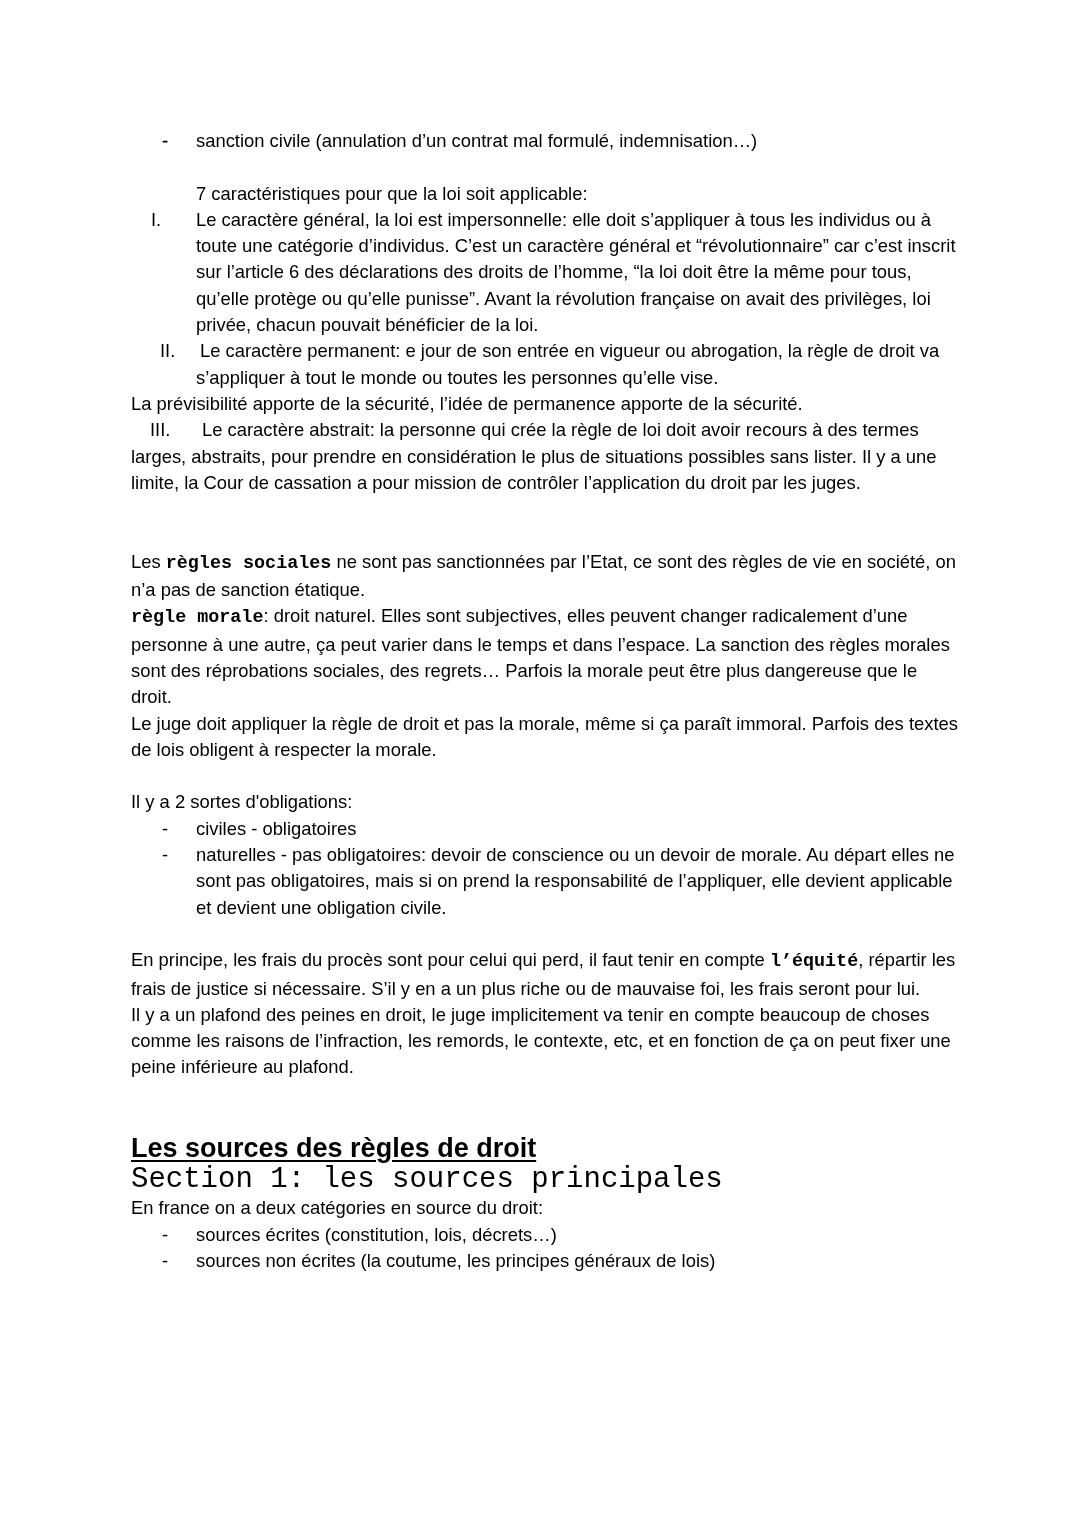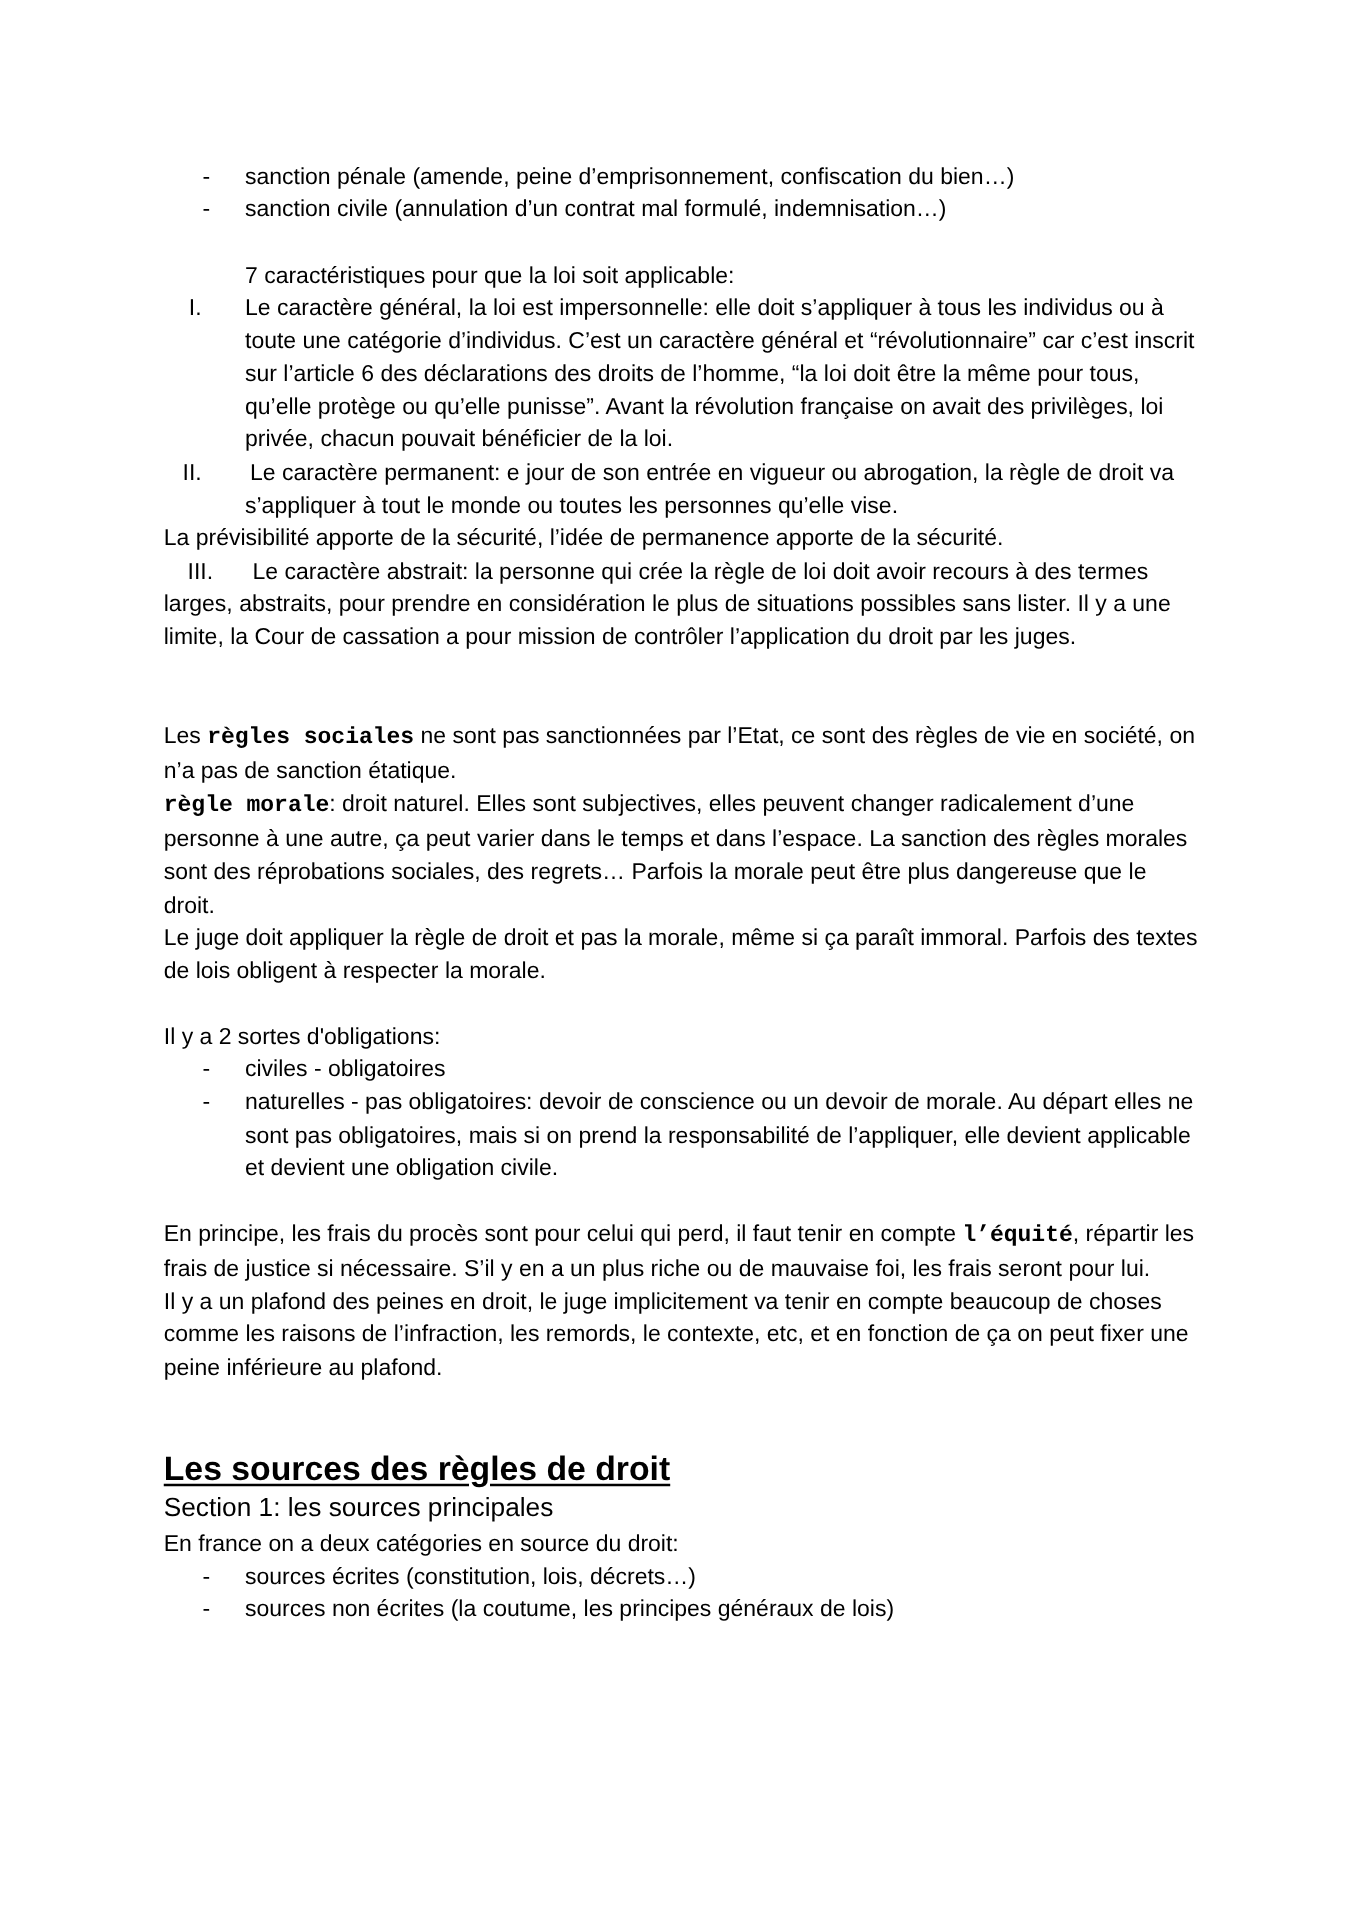--- a/index.html
+++ b/index.html
@@ -31,43 +31,44 @@
     .inline-roman { display: inline-block; }
     b { font-weight: bold; font-family: Liberation Mono, monospace; }
     .heading {
       font-size: 27px;
       line-height: 31px;
       font-weight: bold;
       text-decoration: underline;
       text-underline-offset: 3px;
     }
     .subheading {
-      font-size: 21px;
+      font-size: 29px;
       line-height: 31px;
+      font-family: Liberation Mono, monospace;
     }
   </style>
 </head>
 <body>
 
 <div class="page">
 
   <ul class="dash">
-    <li><span class="bullet">-</span><span>sanction pénale (amende, peine d’emprisonnement, confiscation du bien…)</span></li>
+    <li><span class="bullet">-</span></li>
     <li><span class="bullet">-</span><span>sanction civile (annulation d’un contrat mal formulé, indemnisation…)</span></li>
   </ul>
 
   <div class="spacer"></div>
 
   <p class="indent">7 caractéristiques pour que la loi soit applicable:</p>
   <div class="roman-item">
     <span class="num" style="left:20px;">I.</span>
     <span>Le caractère général, la loi est impersonnelle: elle doit s’appliquer à tous les individus ou à toute une catégorie d’individus. C’est un caractère général et “révolutionnaire” car c’est inscrit sur l’article 6 des déclarations des droits de l’homme, “la loi doit être la même pour tous, qu’elle protège ou qu’elle punisse”. Avant la révolution française on avait des privilèges, loi privée, chacun pouvait bénéficier de la loi.</span>
   </div>
   <div class="roman-item">
-    <span class="num" style="left:15px;">II.</span>
+    <span class="num" style="left:29px;">II.</span>
     <span style="margin-left:4px;">Le caractère permanent: e jour de son entrée en vigueur ou abrogation, la règle de droit va s’appliquer à tout le monde ou toutes les personnes qu’elle vise.</span>
   </div>
   <p>La prévisibilité apporte de la sécurité, l’idée de permanence apporte de la sécurité.</p>
   <p><span class="inline-roman" style="padding-left:19px; width:52px;">III.</span><span>Le caractère abstrait: la personne qui crée la règle de loi doit avoir recours à des termes larges, abstraits, pour prendre en considération le plus de situations possibles sans lister. Il y a une limite, la Cour de cassation a pour mission de contrôler l’application du droit par les juges.</span></p>
 
   <div class="spacer-lg"></div>
 
   <p><span>Les </span><b>règles sociales</b><span> ne sont pas sanctionnées par l’Etat, ce sont des règles de vie en société, on n’a pas de sanction étatique.</span></p>
   <p><b>règle morale</b><span>: droit naturel. Elles sont subjectives, elles peuvent changer radicalement d’une personne à une autre, ça peut varier dans le temps et dans l’espace. La sanction des règles morales sont des réprobations sociales, des regrets… Parfois la morale peut être plus dangereuse que le droit.</span></p>
   <p>Le juge doit appliquer la règle de droit et pas la morale, même si ça paraît immoral. Parfois des textes de lois obligent à respecter la morale.</p>

